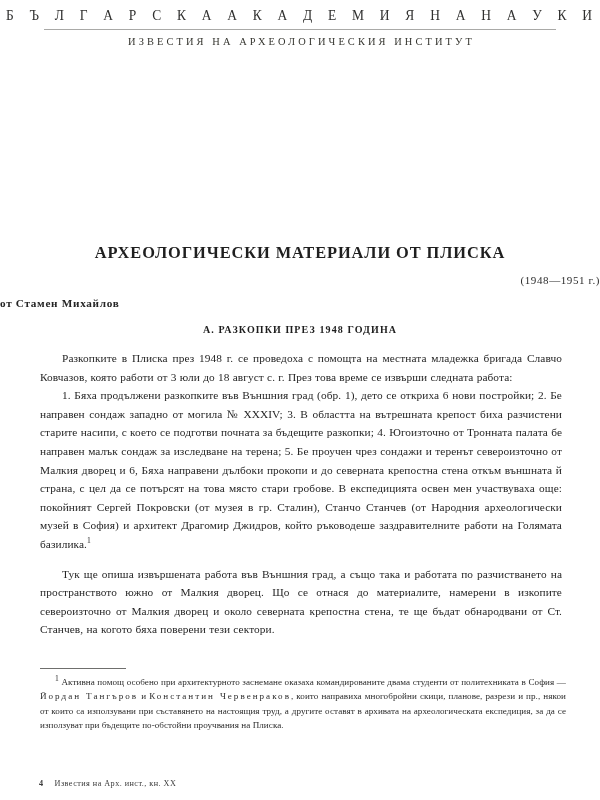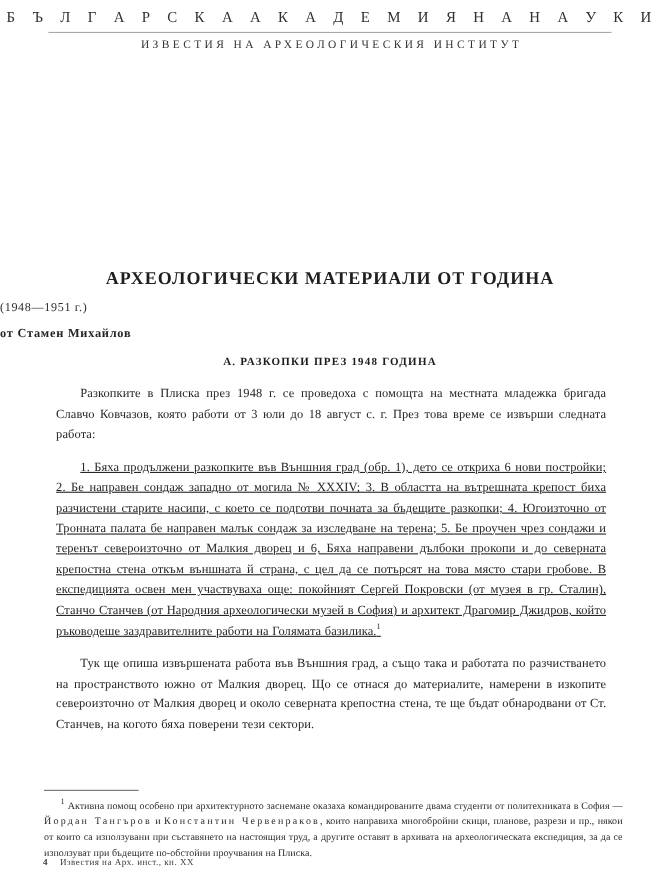--- a/index.html
+++ b/index.html
@@ -68,21 +68,21 @@
   }
   .article-title {
     text-align: center;
     font-size: 16.4px;
     letter-spacing: 0.9px;
     font-weight: 700;
     color: #1f1f1f;
     white-space: nowrap;
   }
   .article-dates {
-    text-align: left;
+    text-align: right;
     font-size: 11px;
     letter-spacing: 0.6px;
     color: #2d2d2d;
     margin-top: 11px;
   }
   .article-author {
     text-align: left;
     font-size: 11.2px;
     letter-spacing: 0.7px;
     color: #242424;
@@ -100,45 +100,45 @@
 
   
   .body-col {
     margin: 0 38px 0 40px;
   }
   .para {
     font-size: 11.35px;
     line-height: 18.6px;
     color: #262626;
     text-align: justify;
-    margin: 11px;
+    margin: 0;
     letter-spacing: 0.08px;
     word-spacing: 0.3px;
   }
   .para.first { margin-top: 14px; }
-  .para.next  { margin-top: 0px; text-decoration: underline; }
+  .para.next  { margin-top: 0px; }
   .para.spaced { margin-top: 11px; }
   .para .ind { display: inline-block; width: 22px; }
 
   .sup {
     font-size: 7.6px;
     vertical-align: super;
     line-height: 0;
   }
 
   .spaced-name {
     letter-spacing: 2.0px;
   }
 
   
   .footnote-wrap {
     position: absolute;
     left: 40px;
     right: 34px;
-    top: 718px;
+    top: 668px;
   }
   .footnote-rule {
     width: 86px;
     height: 1px;
     background: #6f6f6d;
     margin-bottom: 6px;
   }
   .footnote {
     font-size: 9.1px;
     line-height: 14.3px;
@@ -165,21 +165,21 @@
 
 <div class="page">
 
   <div class="masthead">
     <div class="academy-line">Б Ъ Л Г А Р С К А   А К А Д Е М И Я   Н А   Н А У К И Т Е</div>
     <div class="rule-thin"></div>
     <div class="institute-line">ИЗВЕСТИЯ НА АРХЕОЛОГИЧЕСКИЯ ИНСТИТУТ</div>
   </div>
 
   <div class="title-block">
-    <div class="article-title">АРХЕОЛОГИЧЕСКИ МАТЕРИАЛИ ОТ ГОДИНА</div>
+    <div class="article-title">АРХЕОЛОГИЧЕСКИ МАТЕРИАЛИ ОТ ПЛИСКА</div>
     <div class="article-dates">(1948—1951 г.)</div>
     <div class="article-author">от Стамен Михайлов</div>
     <div class="section-heading">А. РАЗКОПКИ ПРЕЗ 1948 ГОДИНА</div>
   </div>
 
   <div class="body-col">
 
     <p class="para first"><span class="ind"></span><span>Разкопките в Плиска през 1948 г. се проведоха с помощта на местната младежка бригада Славчо Ковчазов, която работи от 3 юли до 18 август с. г. През това време се извърши следната работа:</span></p>
 
     <p class="para next"><span class="ind"></span><span>1. Бяха продължени разкопките във Външния град (обр. 1), дето се откриха 6 нови постройки; 2. Бе направен сондаж западно от могила № XXXIV; 3. В областта на вътрешната крепост биха разчистени старите насипи, с което се подготви почната за бъдещите разкопки; 4. Югоизточно от Тронната палата бе направен малък сондаж за изследване на терена; 5. Бе проучен чрез сондажи и теренът североизточно от Малкия дворец и 6, Бяха направени дълбоки прокопи и до северната крепостна стена откъм външната й страна, с цел да се потърсят на това място стари гробове. В експедицията освен мен участвуваха още: покойният Сергей Покровски (от музея в гр. Сталин), Станчо Станчев (от Народния археологически музей в София) и архитект Драгомир Джидров, който ръководеше заздравителните работи на Голямата базилика.</span><span class="sup">1</span></p>

